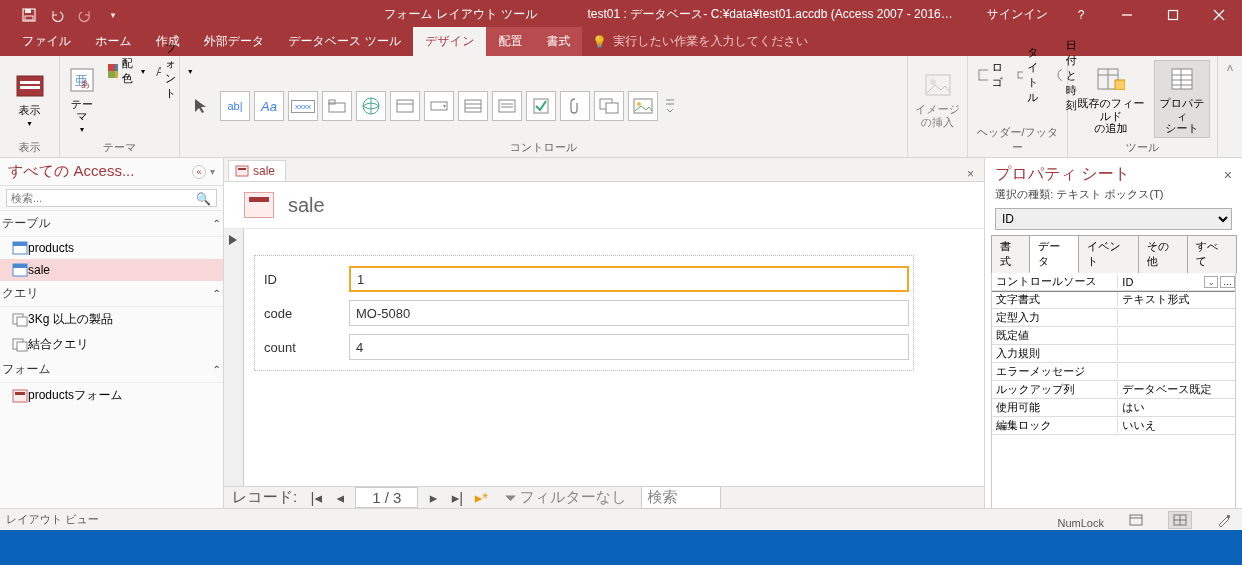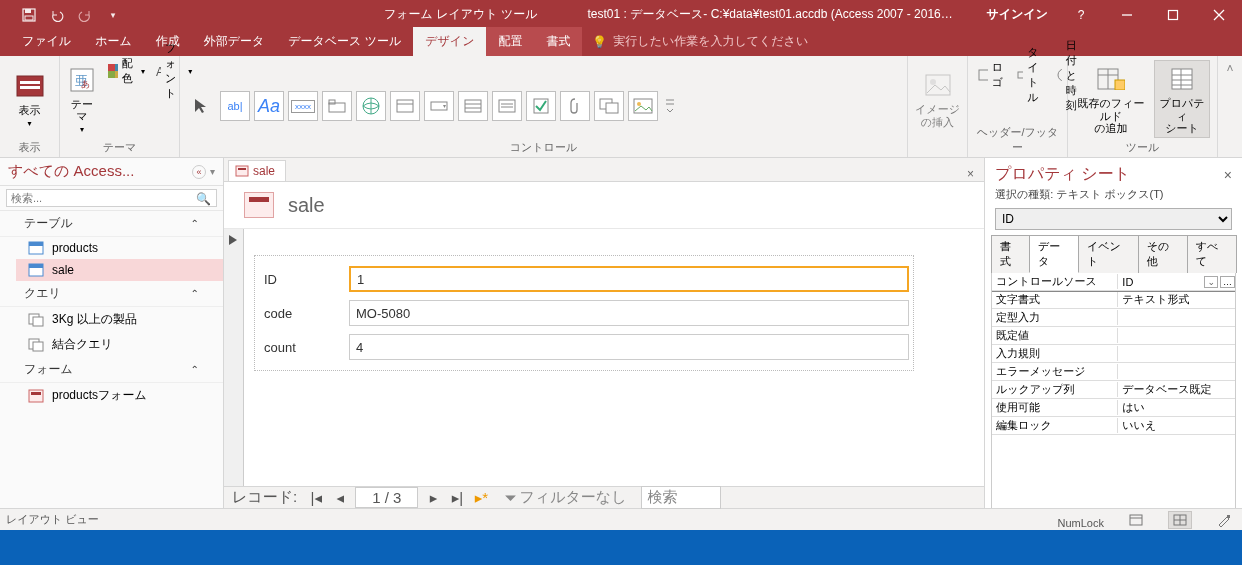--- a/index.html
+++ b/index.html
@@ -5,21 +5,21 @@
 * { box-sizing: border-box; margin: 0; padding: 0; font-family: "Meiryo UI", "Yu Gothic UI", sans-serif; }
 body { width: 1242px; height: 565px; background: #0a62b8; overflow: hidden; font-size: 12px; }
 
 
 .titlebar { height: 29px; background: #a4373a; color: #fff; display: flex; align-items: center; }
 .titlebar .qat { display:flex; align-items:center; padding-left:18px; gap:6px; }
 .titlebar .qat .qicon { width:22px; height:22px; display:flex; align-items:center; justify-content:center; cursor:pointer; opacity:.9; }
 .titlebar .ctx-label { margin-left: 260px; font-size:12px; }
 .titlebar .apptitle { margin-left: 50px; font-size:12px; white-space:nowrap; overflow:hidden; text-overflow:ellipsis; max-width:380px; }
 .titlebar .right { margin-left:auto; display:flex; align-items:center; }
-.titlebar .right .signin { padding:0 10px; font-size:12px; cursor:pointer;font-weight:bold; }
+.titlebar .right .signin { padding:0 10px; font-size:12px; cursor:pointer; }
 .titlebar .right .winbtn { width:46px; height:29px; display:flex; align-items:center; justify-content:center; cursor:pointer; }
 
 
 .tabs { height: 27px; background:#a4373a; color:#fff; display:flex; align-items:flex-end; padding-left:10px; }
 .tabs .tab { padding: 6px 12px 6px; font-size:12px; cursor:pointer; }
 .tabs .tab.ctx { background:#b84b4e; }
 .tabs .tab.active { background:#f3f2f1; color:#a4373a; }
 .tabs .tell { display:flex; align-items:center; color:#f0c7c8; gap:6px; padding:0 10px 6px; font-size:12px; }
 .tabs .tell .bulb { opacity:.8; }
 
@@ -38,22 +38,22 @@
 
 
 .main { display:flex; height:350px; background:#fff; }
 
 
 .navpane { width:224px; border-right:1px solid #d6d6d6; background:#fafafa; display:flex; flex-direction:column; }
 .navhead { display:flex; align-items:center; justify-content:space-between; padding:4px 8px; font-size:15px; color:#a4373a; border-bottom:1px solid #e0e0e0; }
 .navsearch { position:relative; padding:3px 6px; border-bottom:1px solid #e8e8e8; }
 .navsearch input { width:100%; border:1px solid #d0d0d0; padding:2px 18px 2px 4px; font-size:11px; color:#888; }
 .navsearch .sicon { position:absolute; right:12px; top:6px; color:#888; }
-.navcat { font-size:12px; color:#333; padding:4px 24px; border-bottom:1px solid #eee; display:flex; justify-content:space-between; align-items:center; }
-.navitem { display:flex; align-items:center; gap:8px; padding:4px 12px; font-size:12px; cursor:pointer;margin-left:16px; }
+.navcat { font-size:12px; color:#333; padding:4px 2px; border-bottom:1px solid #eee; display:flex; justify-content:space-between; align-items:center; }
+.navitem { display:flex; align-items:center; gap:0; padding:4px 12px; font-size:12px; cursor:pointer; }
 .navitem.sel { background:#f8d7d8; }
 .navitem .oicon { width:16px; height:14px; }
 
 
 .docarea { flex:1; display:flex; flex-direction:column; position:relative; }
 .dtabs { height:24px; display:flex; align-items:flex-end; border-bottom:1px solid #d6d6d6; background:#f3f2f1; }
 .dtab { background:#fff; border:1px solid #d6d6d6; border-bottom:none; padding:3px 10px 3px 6px; display:flex; align-items:center; gap:4px; font-size:12px; color:#a4373a; margin-left:4px; }
 .dtabs .dclose { margin-left:auto; padding:0 10px; color:#666; cursor:pointer; }
 .formhdr { background:#fff; padding:10px 20px; display:flex; align-items:center; gap:14px; border-bottom:1px solid #e8e8e8; color:#666; font-size:20px; }
 .formhdr .ficon { width:30px; height:26px; background:#fdecec; border:1px solid #e0a3a3; position:relative; }
@@ -224,21 +224,21 @@
       <div class="ctrlrow">
         <div class="ctrlicon" style="border:none;background:transparent">
             <svg width="18" height="18">
               <path d="M3 2 L3 15 L7 11 L10 16 L12 15 L9 10 L14 10 Z" fill="#555"></path>
             </svg>
           </div>
         <div class="ctrlicon">
             <span style="font-size:11px">ab|</span>
           </div>
         <div class="ctrlicon">
-            <span style="font-style:italic;font-size:18px">Aa</span>
+            <span style="font-style:italic;font-size:13px">Aa</span>
           </div>
         <div class="ctrlicon">
             <span style="font-size:8px;border:1px solid #999;padding:1px 3px">xxxx</span>
           </div>
         <div class="ctrlicon">
             <svg width="18" height="14">
               <rect x="1" y="4" width="16" height="9" fill="none" stroke="#888"></rect>
               <rect x="1" y="1" width="6" height="4" fill="none" stroke="#888"></rect>
             </svg>
           </div>

